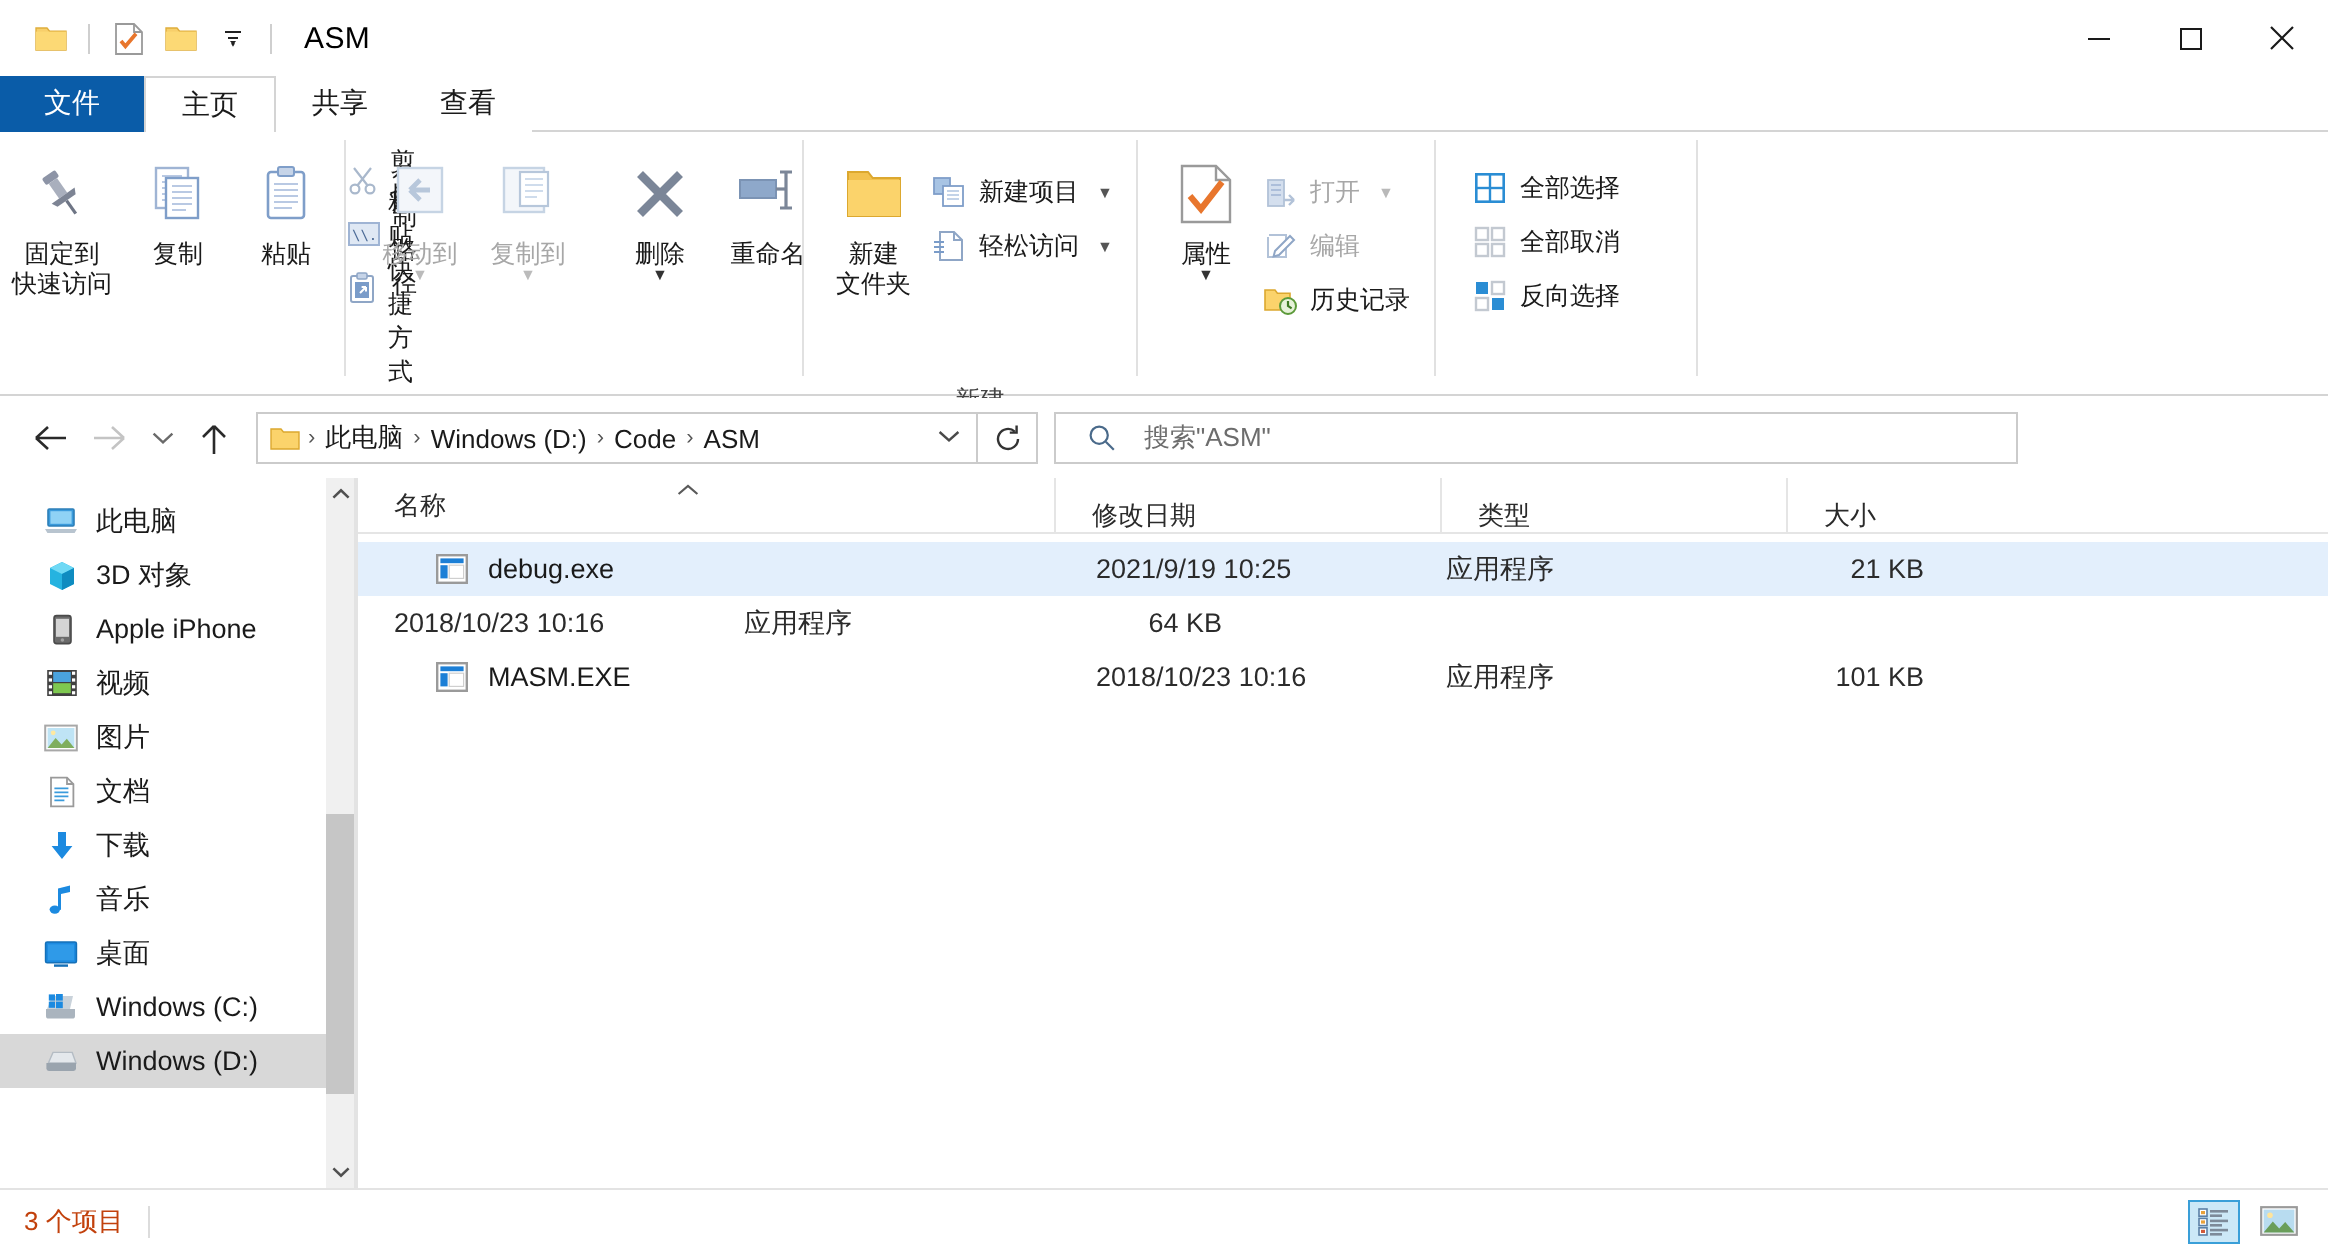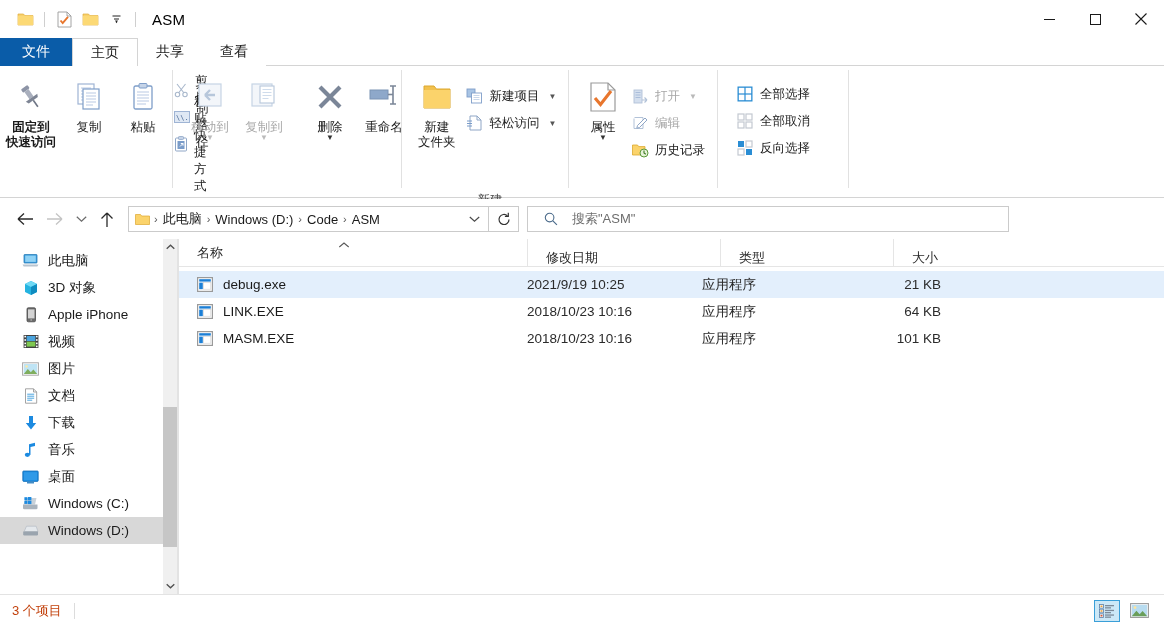--- a/index.html
+++ b/index.html
@@ -171,21 +171,21 @@
   .sort-caret {
     position:absolute; top:1px; left:50%; transform:translateX(-50%);
     font-size:9px; color:#5a5a5a;
   }
   .rows { padding-top:4px; }
   .row {
     height:27px; display:flex; align-items:center; font-size:13.5px; color:#1a1a1a;
   }
   .row.selected { background:#e3effc; }
   .cell { display:flex; align-items:center; }
-  .cell.name { width:330px; padding-left:18px; gap:10px; }
+  .cell.name { width:330px; padding-left:18px; gap:10px;margin-left:21px; }
   .cell.date { width:175px; padding-left:18px; color:#2b2b2b; }
   .cell.type { width:155px; padding-left:18px; color:#2b2b2b; }
   .cell.size { width:120px; padding-right:18px; justify-content:flex-end; color:#2b2b2b; }
 
   
   .statusbar {
     position:absolute; bottom:0; left:0; width:1164px; height:32px;
     border-top:1px solid #e3e3e3; background:#fff;
     display:flex; align-items:center; padding:0 12px;
   }
@@ -265,21 +265,21 @@
           </svg>
       </div>
       <div class="help-btn">?</div>
     </div>
   </div>
 
   <div class="ribbon">
 
     <div class="rib-group" style="width:172px;">
       <div class="rib-group-body">
-        <div class="big-btn" style="min-width:62px;font-weight:bold;">
+        <div class="big-btn" style="min-width:62px;">
           <div class="ico">
             <svg width="32" height="32" viewBox="0 0 32 32">
                 <g transform="rotate(-35 16 16)">
                   <rect x="12" y="4" width="8" height="4" rx="1" fill="#8d94a6"></rect>
                   <rect x="13.5" y="8" width="5" height="9" fill="#a9afbd"></rect>
                   <path d="M9 17h14l-1.5 3H10.5z" fill="#7d8494"></path>
                   <path d="M16 20v8" stroke="#6e7585" stroke-width="1.6"></path>
                 </g>
               </svg>
           </div>
@@ -779,32 +779,20 @@
                   <rect x="6.6" y="5.6" width="7.2" height="6.6" fill="none" stroke="#cfcfcf" stroke-width="0.6"></rect>
                 </svg>
             </span>
             <span>debug.exe</span>
           </div>
           <div class="cell date">2021/9/19 10:25</div>
           <div class="cell type">应用程序</div>
           <div class="cell size">21 KB</div>
         </div>
         <div class="row">
-          <div class="cell name">
-            <span style="display:flex;">
-              <svg width="16" height="15" viewBox="0 0 16 15">
-                  <rect x="0.6" y="0.6" width="14.8" height="13.8" fill="#fff" stroke="#9a9a9a" stroke-width="1.2"></rect>
-                  <rect x="2.2" y="2.2" width="11.6" height="2.4" fill="#1c7fd6"></rect>
-                  <rect x="2.2" y="5.6" width="3.6" height="6.6" fill="#1c7fd6"></rect>
-                  <rect x="6.6" y="5.6" width="7.2" height="6.6" fill="#ffffff"></rect>
-                  <rect x="6.6" y="5.6" width="7.2" height="6.6" fill="none" stroke="#cfcfcf" stroke-width="0.6"></rect>
-                </svg>
-            </span>
-            <span>LINK.EXE</span>
-          </div>
           <div class="cell date">2018/10/23 10:16</div>
           <div class="cell type">应用程序</div>
           <div class="cell size">64 KB</div>
         </div>
         <div class="row">
           <div class="cell name">
             <span style="display:flex;">
               <svg width="16" height="15" viewBox="0 0 16 15">
                   <rect x="0.6" y="0.6" width="14.8" height="13.8" fill="#fff" stroke="#9a9a9a" stroke-width="1.2"></rect>
                   <rect x="2.2" y="2.2" width="11.6" height="2.4" fill="#1c7fd6"></rect>

